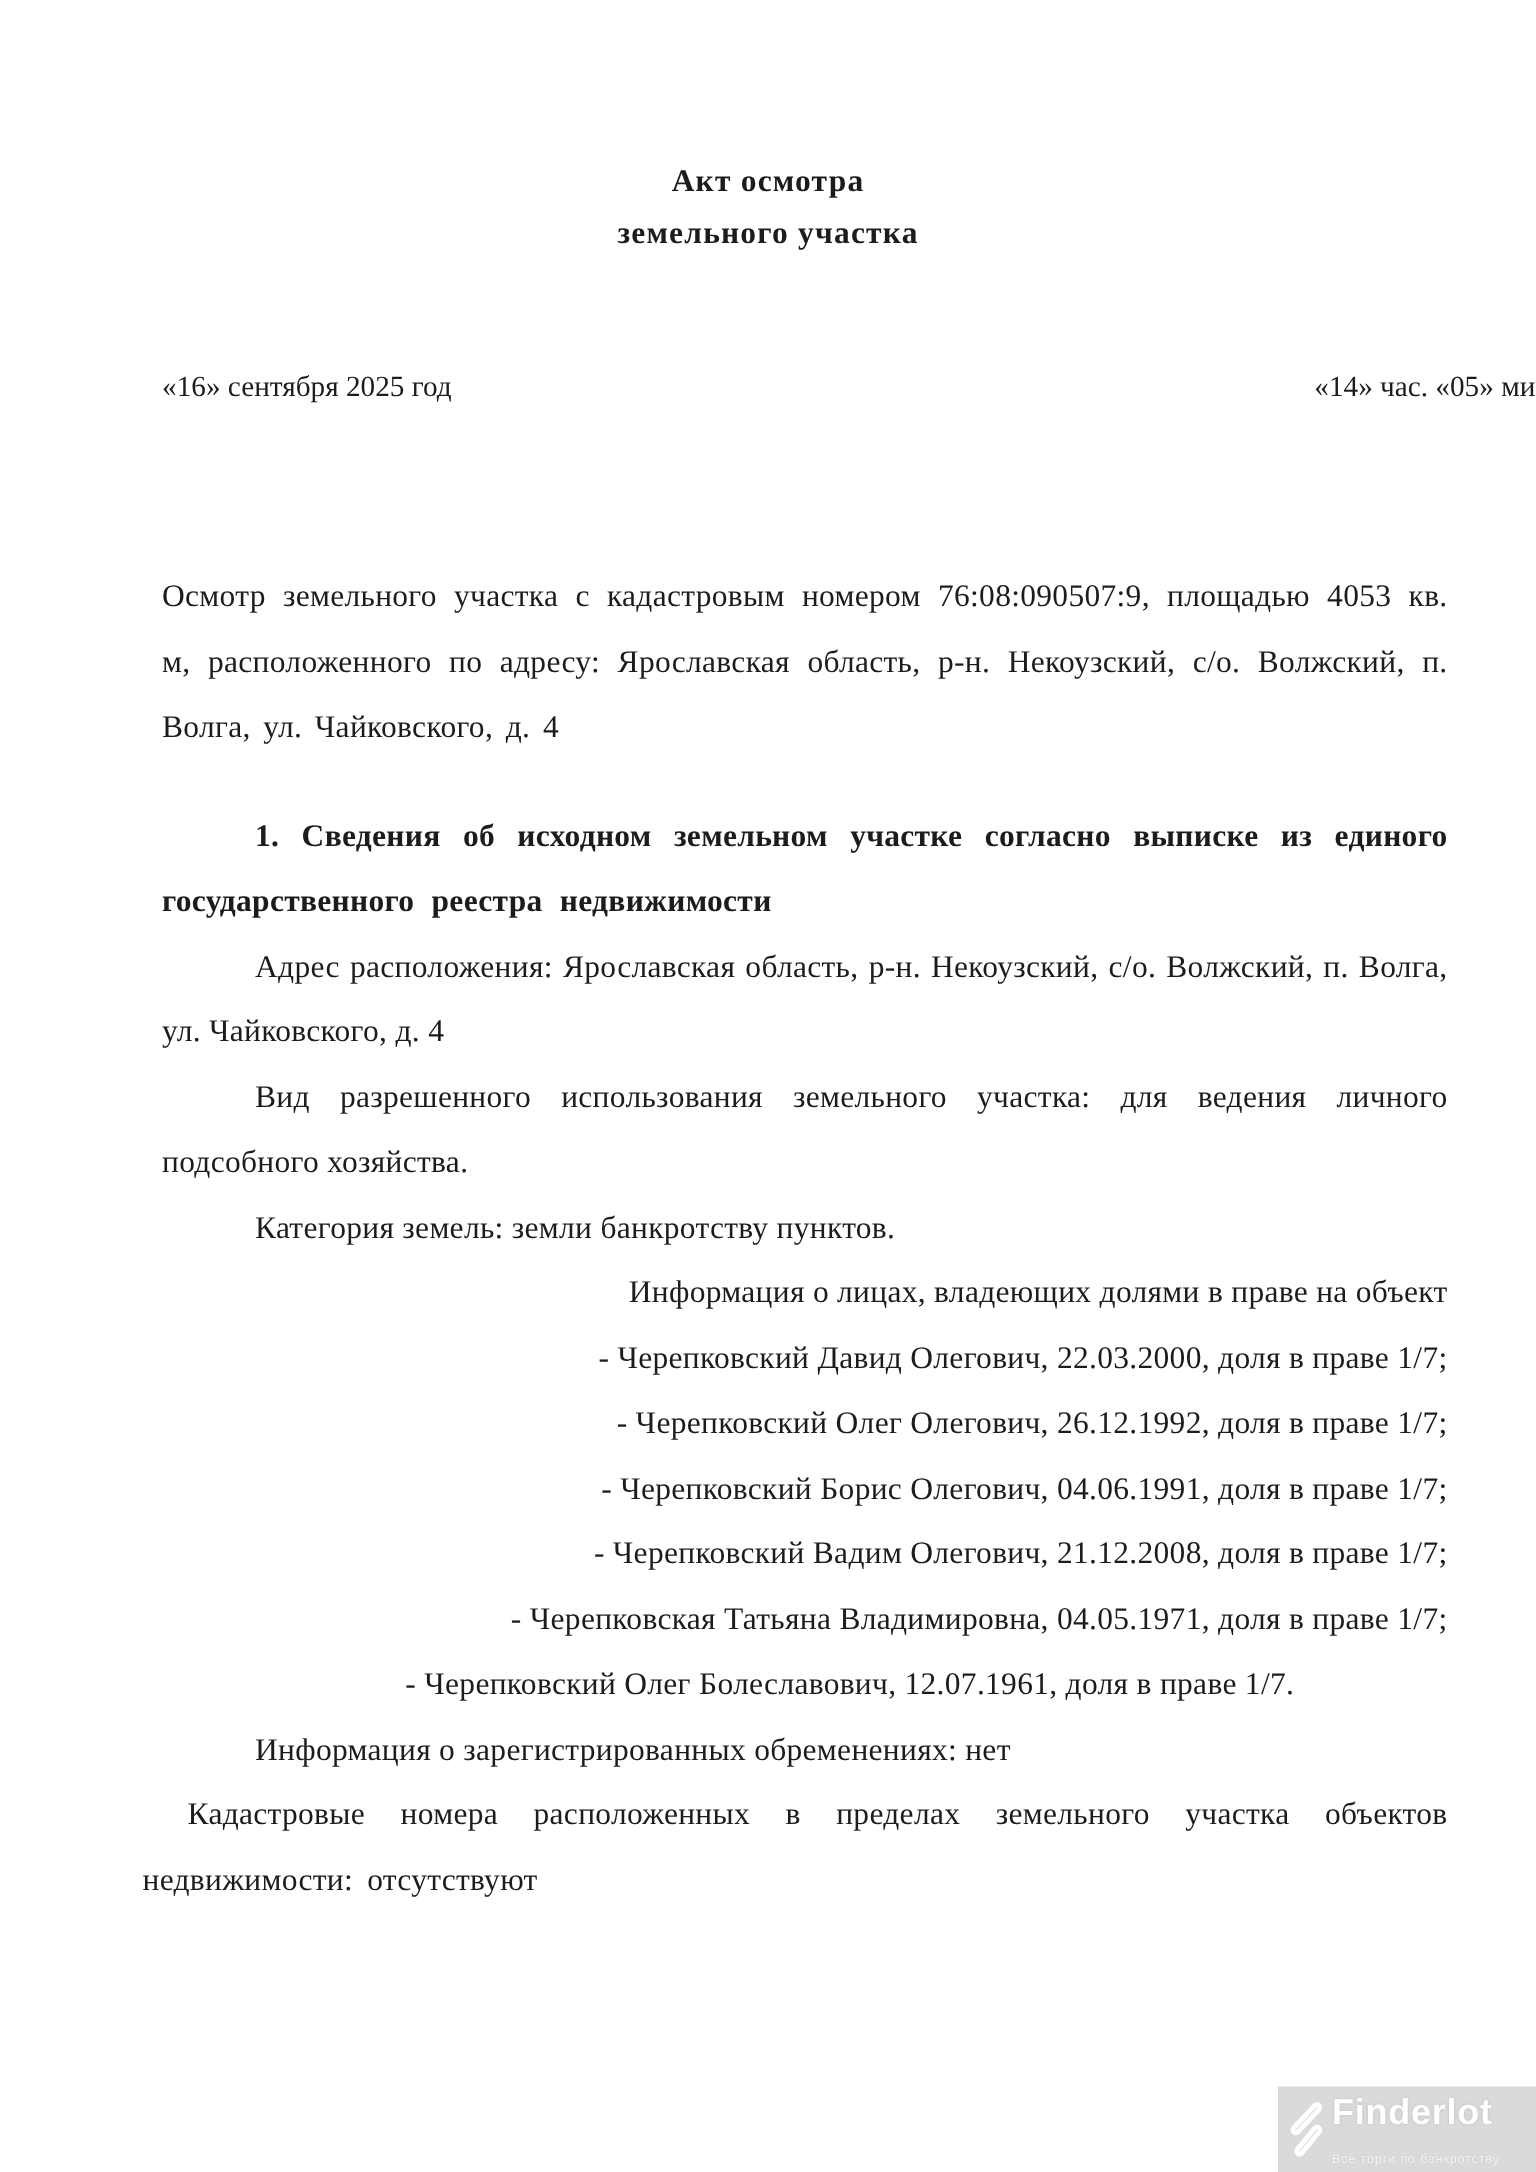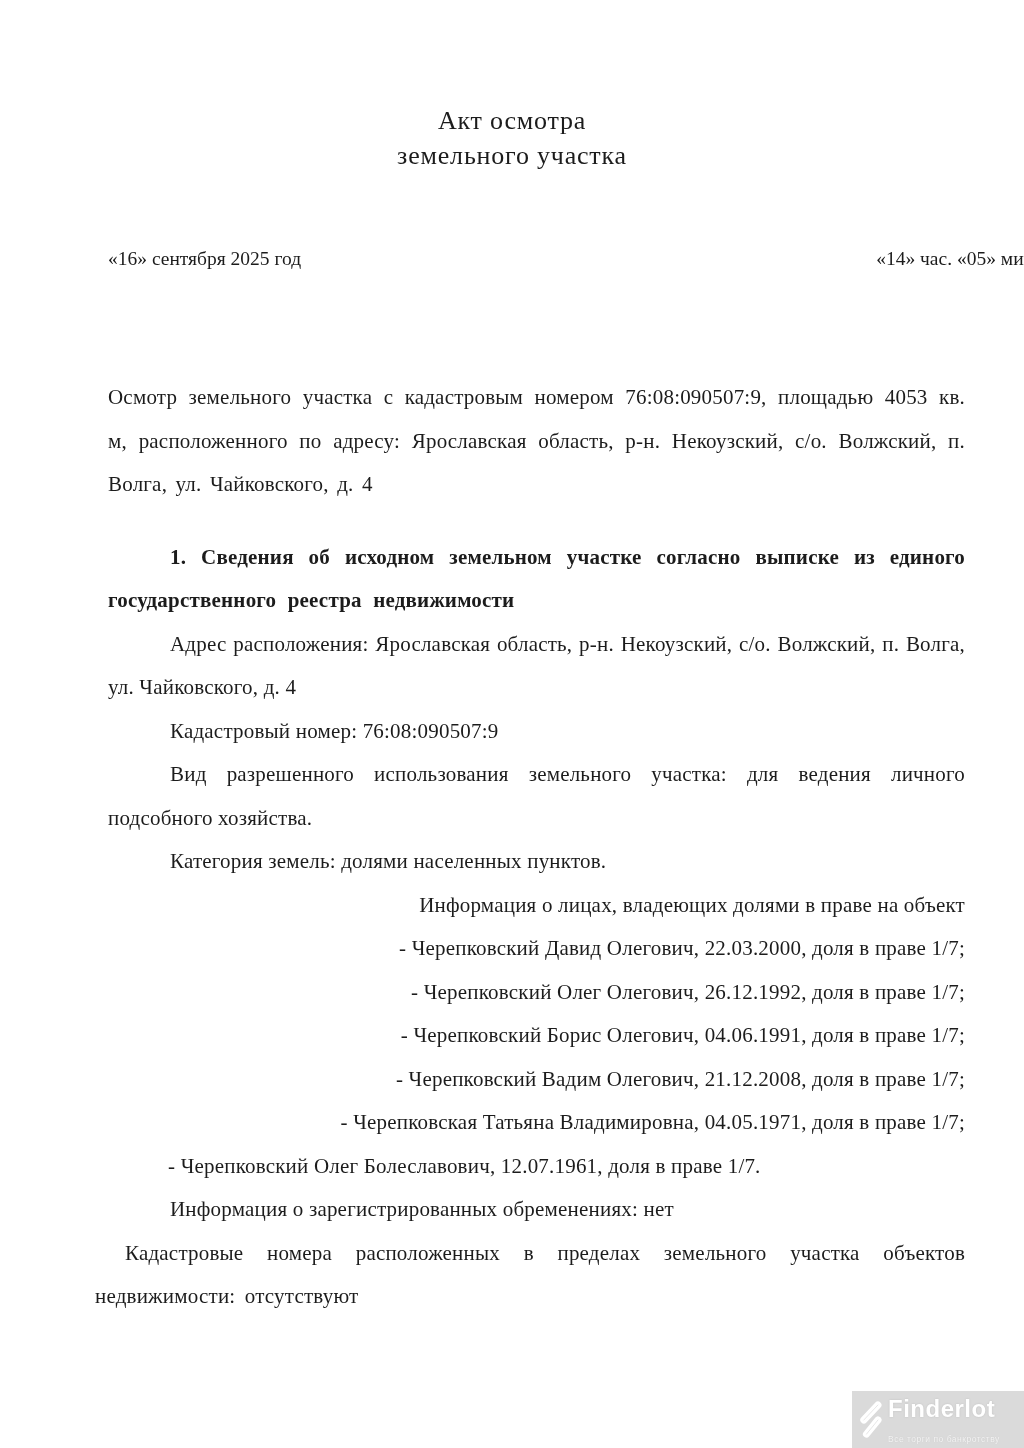--- a/index.html
+++ b/index.html
@@ -15,22 +15,22 @@
     overflow: hidden;
     font-family: "Liberation Serif", serif;
     color: #1c1c1c;
   }
   .doc-title {
     position: absolute;
     top: 103px;
     left: 0;
     width: 100%;
     text-align: center;
-    font-weight: normal;
-    font-size: 26px;
+    font-weight: bold;
+    font-size: 21px;
     line-height: 35px;
     letter-spacing: 0.8px;
   }
   .meta-row {
     position: absolute;
     top: 248px;
     left: 108px;
     right: -10px;
     display: flex;
     justify-content: space-between;
@@ -51,21 +51,21 @@
   .p-intro { word-spacing: 3px; }
   .p-h1 {
     font-weight: bold;
     margin-top: 29px !important;
     text-indent: 62px;
     word-spacing: 6px;
   }
   .p-ind { text-indent: 62px; }
   .p-ind2 { text-indent: 88px; text-align: right; }
   .p-owner { text-indent: 85px; text-align: right; }
-  .p-owner-last { text-indent: 60px; text-align: left; }
+  .p-owner-last { text-indent: 60px; text-align: center; }
   .p-left { text-align: left; }
   .p-objects {
     margin-left: -13px !important;
     width: 870px;
     text-indent: 30px;
     word-spacing: 4px;
   }
   .watermark {
     position: absolute;
     right: 0;
@@ -118,23 +118,22 @@
     <span>«16» сентября 2025 год</span>
     <span>«14» час. «05» мин</span>
   </div>
 
   <div class="content">
     <p class="p-intro">Осмотр земельного участка с кадастровым номером 76:08:090507:9, площадью 4053 кв. м, расположенного по адресу: Ярославская область, р-н. Некоузский, с/о. Волжский, п. Волга, ул. Чайковского, д. 4</p>
 
     <p class="p-h1">1. Сведения об исходном земельном участке согласно выписке из единого государственного реестра недвижимости</p>
 
     <p class="p-ind">Адрес расположения: Ярославская область, р-н. Некоузский, с/о. Волжский, п. Волга, ул. Чайковского, д. 4</p>
-    <p class="p-ind p-left">Кадастровый номер: 76:08:090507:9</p>
     <p class="p-ind">Вид разрешенного использования земельного участка: для ведения личного подсобного хозяйства.</p>
-    <p class="p-ind p-left">Категория земель: долями населенных пунктов.</p>
+    <p class="p-ind p-left">Категория земель: земли банкротству пунктов.</p>
     <p class="p-ind2">Информация о лицах, владеющих долями в праве на объект</p>
 
     <p class="p-owner">- Черепковский Давид Олегович, 22.03.2000, доля в праве 1/7;</p>
     <p class="p-owner">- Черепковский Олег Олегович, 26.12.1992, доля в праве 1/7;</p>
     <p class="p-owner">- Черепковский Борис Олегович, 04.06.1991, доля в праве 1/7;</p>
     <p class="p-owner">- Черепковский Вадим Олегович, 21.12.2008, доля в праве 1/7;</p>
     <p class="p-owner">- Черепковская Татьяна Владимировна, 04.05.1971, доля в праве 1/7;</p>
     <p class="p-owner-last">- Черепковский Олег Болеславович, 12.07.1961, доля в праве 1/7.</p>
 
     <p class="p-ind p-left">Информация о зарегистрированных обременениях: нет</p>

